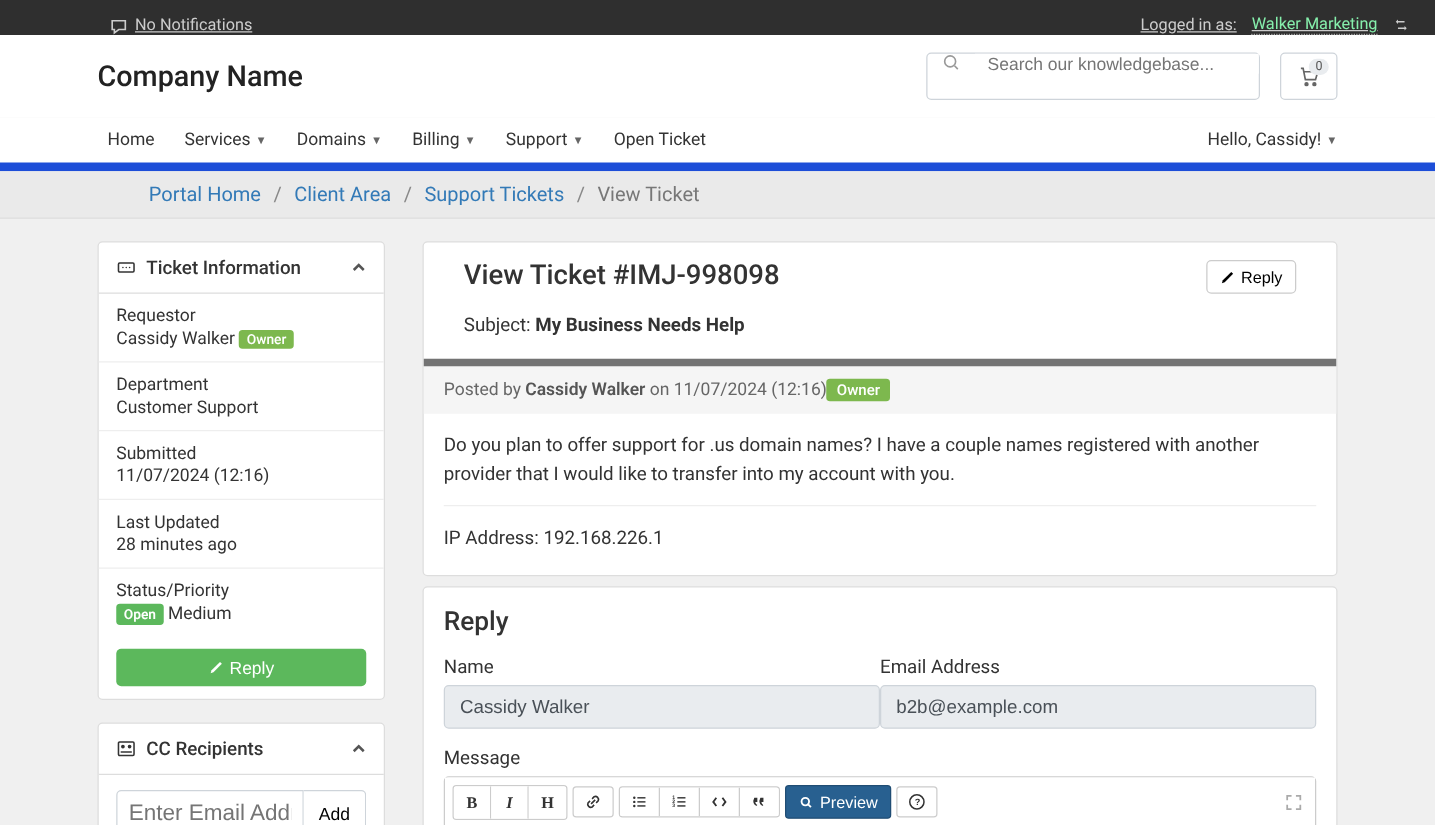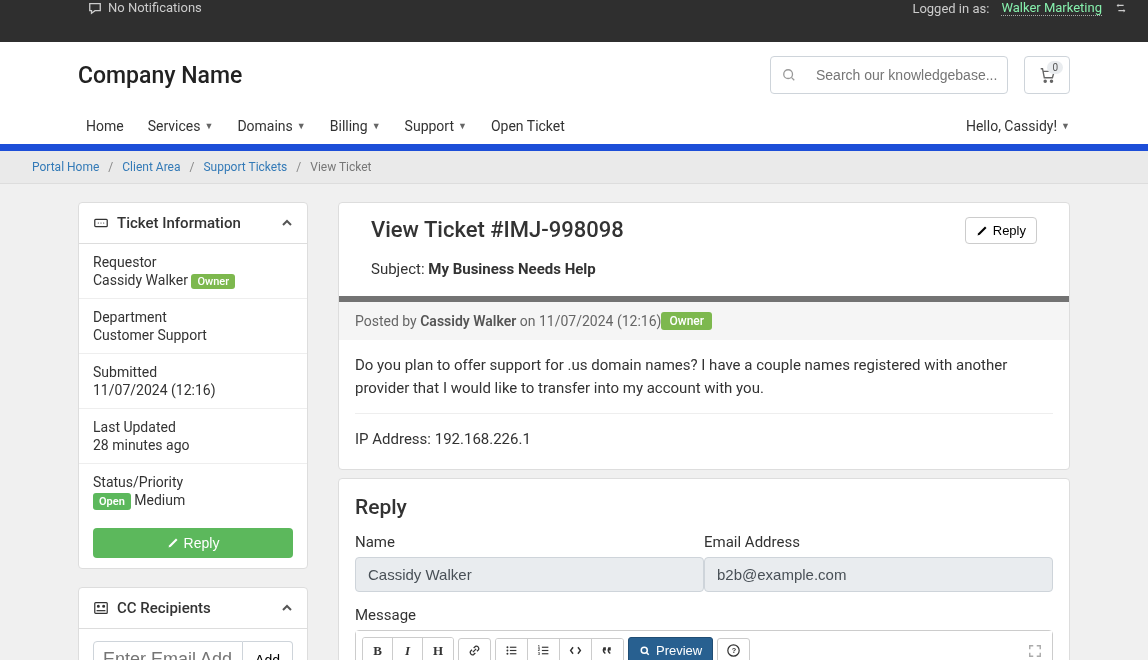--- a/index.html
+++ b/index.html
@@ -1,45 +1,45 @@
 <!DOCTYPE html>
 <html><head>
   <meta charset="utf-8">
   <style>
     * { box-sizing: border-box; margin: 0; padding: 0; }
     body { font-family: -apple-system, BlinkMacSystemFont, "Segoe UI", Roboto, Arial, sans-serif; font-size: 14px; color: #333; background: #f0f0f0; }
     a { text-decoration: none; }
     
     
-    .topbar { background: #2f2f2f; color: #ccc; height: 42px; display: flex; align-items: flex-start; justify-content: space-between; padding: 0 20px 0 88px; font-size: 13px; }
+    .topbar { background: #2f2f2f; color: #ccc; height: 28px; display: flex; align-items: flex-end; justify-content: space-between; padding: 0 20px 0 88px; font-size: 13px; text-decoration: underline; }
     .topbar-left { display: flex; align-items: center; gap: 6px; }
     .topbar-right { display: flex; align-items: center; gap: 12px; }
     .topbar-right .label { color: #ccc; }
     .topbar-right .name { color: #86efac; border-bottom: 1px dotted #aaa; cursor: pointer; }
     .swap-icon { color: #ccc; cursor: pointer; font-weight: bold; }
     
     
     .header-row { background: #fff; padding: 14px 78px 14px 78px; display: flex; align-items: center; justify-content: space-between; border-bottom: 0; }
     .brand { font-size: 23px; font-weight: 500; color: #222; }
     .header-actions { display: flex; align-items: center; gap: 16px; }
-    .search-wrap { display: flex; align-items: center; border: 1px solid #ced4da; border-radius: 4px; width: 238px; height: 38px; background: #fff; }
+    .search-wrap { display: flex; align-items: flex-start; border: 1px solid #ced4da; border-radius: 4px; width: 267px; height: 38px; background: #fff; }
     .search-wrap .search-icon { width: 38px; display: flex; align-items: center; justify-content: center; color: #999; border-right: 0; }
     .search-wrap input { border: none; outline: none; flex: 1; padding: 0 10px; font-size: 14px; }
     .cart-btn { position: relative; border: 1px solid #ced4da; border-radius: 4px; width: 46px; height: 38px; display: flex; align-items: center; justify-content: center; color: #666; background: #fff; cursor: pointer; }
     .cart-badge { position: absolute; top: 4px; right: 6px; background: #e9ecef; color: #555; border-radius: 8px; font-size: 10px; padding: 0 5px; line-height: 13px; }
     
     
     .nav-row { background: #fff; border-bottom: 7px solid #1d4ed8; padding: 0 78px; display: flex; align-items: center; justify-content: space-between; }
     .nav-left { display: flex; gap: 8px; }
     .nav-item { padding: 10px 8px; color: #333; cursor: pointer; display: flex; align-items: center; gap: 4px; }
     .caret { font-size: 9px; color: #666; }
     .nav-right { padding: 10px 0; display: flex; align-items: center; gap: 4px; cursor: pointer; }
     
     
-    .breadcrumb-row { background: #eaeaea; padding: 9px 32px; font-size: 12px; border-bottom: 1px solid #ddd; }
+    .breadcrumb-row { background: #eaeaea; padding: 9px 119px; font-size: 16px; border-bottom: 1px solid #ddd; }
     .breadcrumb-row a { color: #337ab7; }
     .breadcrumb-sep { color: #888; padding: 0 6px; }
     .breadcrumb-current { color: #777; }
     
     
     .container { display: flex; padding: 18px 78px; gap: 30px; align-items: flex-start; }
     .sidebar { width: 230px; flex-shrink: 0; }
     .main { flex: 1; }
     
     

